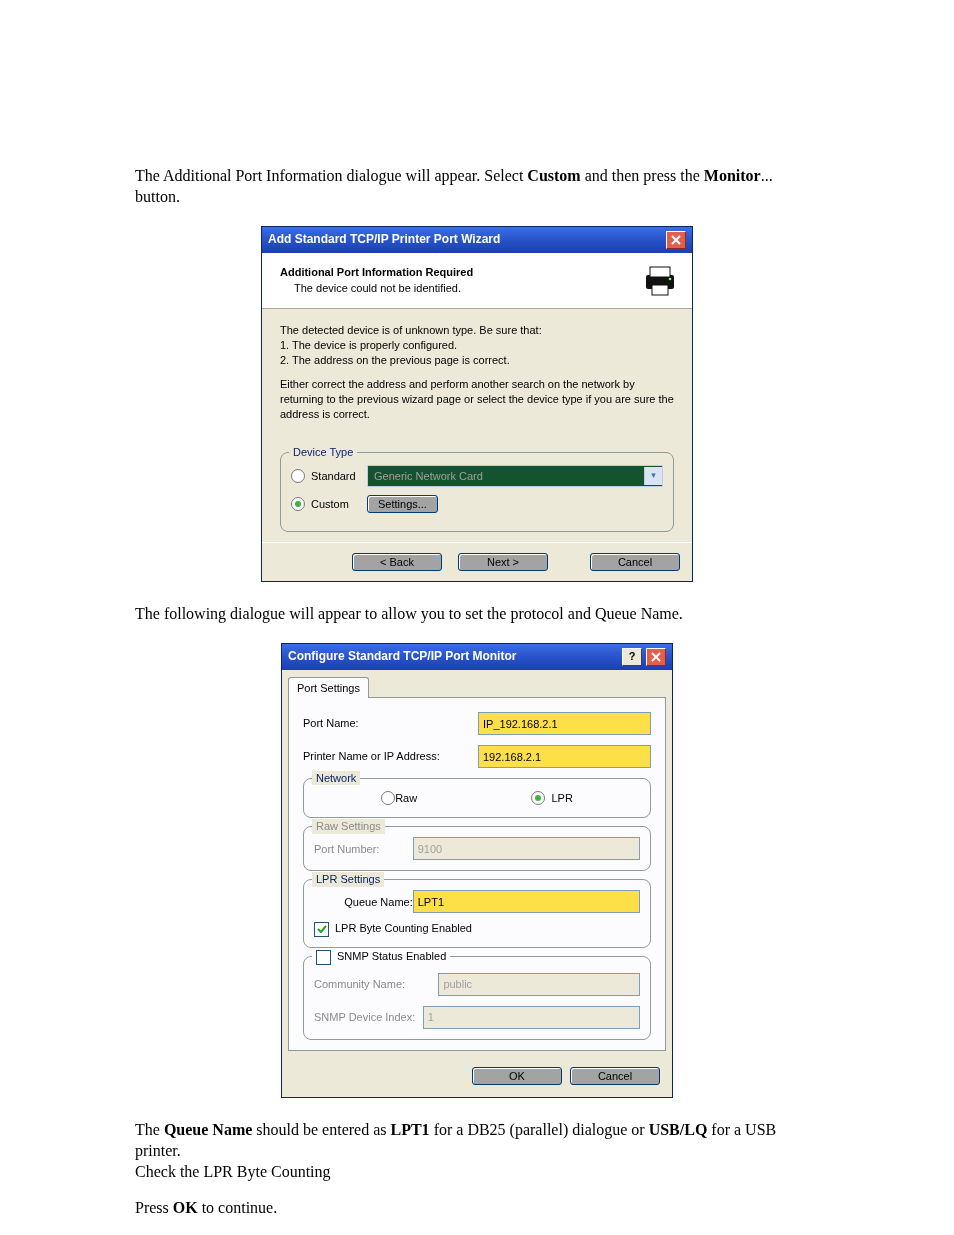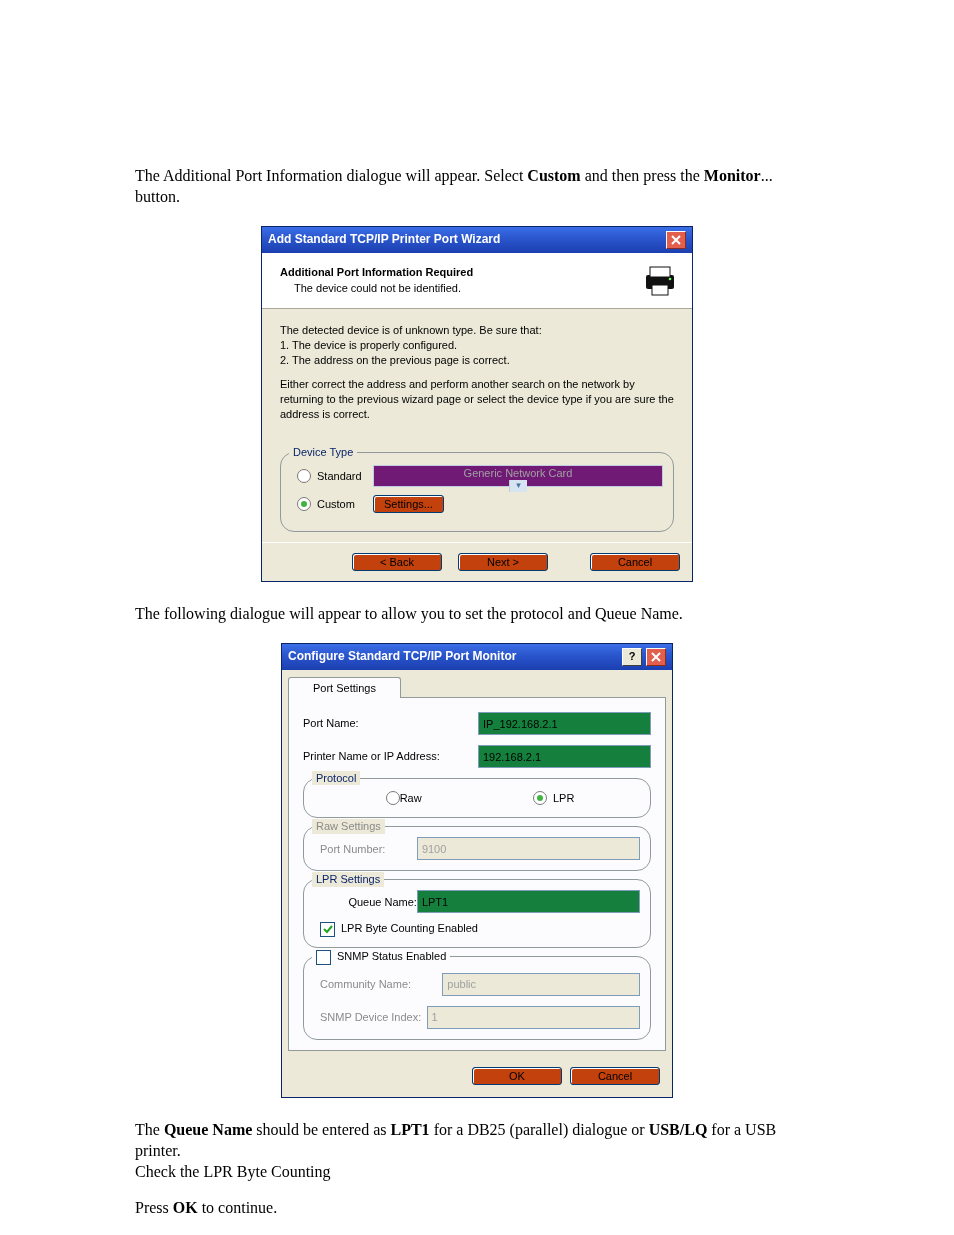--- a/index.html
+++ b/index.html
@@ -64,23 +64,23 @@
   .wiz-head .t1 { font-weight:bold; font-size:11px; }
   .wiz-head .t2 { font-size:11px; padding-left:14px; margin-top:2px; }
   .printer-icon svg { width:40px; height:36px; }
   .wiz-body {
     padding: 14px 18px 10px 18px;
     font-size:11px;
   }
   .wiz-body .instr { margin-bottom:10px; line-height:1.35; }
   .fieldset {
     border:1px solid #919b9c;
-    border-radius:14px;
+    border-radius:8px;
     margin-top:8px;
-    padding:10px 10px 10px 16px;
+    padding:10px 10px 10px 10px;
     position:relative;
   }
   .fs-legend {
     position:absolute;
     top:-8px; left:8px;
     background:#ece9d8;
     padding:0 4px;
     color:#0a246a;
     font-size:11px;
   }
@@ -88,45 +88,44 @@
   .radio-row { display:flex; align-items:center; gap:6px; margin:2px 0 8px 0;}
   .radio {
     width:12px;height:12px;border:1px solid #7a7a7a;border-radius:50%;
     background:#fff; display:inline-flex;align-items:center;justify-content:center;
   }
   .radio.sel::after{
     content:""; width:6px;height:6px;border-radius:50%;background:#3fb43f;
   }
   .xp-input {
     border:1px solid #7f9db9;
-    background:#15803d;
+    background:#fde047;
     font: 11px Tahoma,sans-serif;
     padding:2px 4px;
     height:17px;
     box-sizing:content-box;
   }
   .xp-input.dis { background:#ece9d8; color:#a0a0a0; }
   .xp-select {
     display:flex; align-items:center;
     border:1px solid #c0cde0;
-    background:#701a75;
+    background:#14532d;
     height:20px;
-    flex-direction:column;
   }
   .xp-select .sv { flex:1; padding:0 6px; color:#a0a0a0; }
   .xp-select .dd {
     width:17px;height:18px;
     border-left:1px solid #c0cde0;
     background:#d7e4f2;
     display:flex;align-items:center;justify-content:center;
     color:#4a6ea9;font-size:9px;
   }
   .xp-btn {
     font:11px Tahoma,sans-serif;
-    background:#c2410c;
+    background:#a3a3a3;
     border:1px solid #003c74;
     border-radius:3px;
     padding:2px 12px;
     min-width:64px;
     text-align:center;
     box-shadow: inset 1px 1px 0 #fff;
   }
   .xp-btn.small{ min-width:0; padding:2px 10px;}
   .btnbar {
     background:#ece9d8;
@@ -139,21 +138,21 @@
   .tabstrip {
     padding:6px 6px 0 6px;
     background:#ece9d8;
   }
   .tab {
     display:inline-block;
     background:#fcfcfe;
     border:1px solid #919b9c;
     border-bottom:none;
     border-radius:3px 3px 0 0;
-    padding:3px 24px;
+    padding:3px 8px;
     font-size:11px;
     position:relative; top:1px;
   }
   .tabpage {
     margin:0 6px 6px 6px;
     border:1px solid #919b9c;
     background:#fcfcfe;
     padding:14px 14px 10px 14px;
   }
   .formrow { display:flex; align-items:center; margin-bottom:10px; }
@@ -261,21 +260,21 @@
       <div class="formrow">
         <span class="lbl">Port Name:</span>
         <input class="xp-input fld" value="IP_192.168.2.1" style="">
       </div>
       <div class="formrow">
         <span class="lbl">Printer Name or IP Address:</span>
         <input class="xp-input fld" value="192.168.2.1" style="">
       </div>
 
       <div class="fieldset">
-        <span class="fs-legend">Protocol</span>
+        <span class="fs-legend">Network</span>
         <div class="proto-row">
           <span style="display:flex;align-items:center;">
             <span class="radio"></span>
             <span>Raw</span>
           </span>
           <span style="display:flex;align-items:center;gap:6px;">
             <span class="radio sel"></span>
             <span>LPR</span>
           </span>
         </div>

